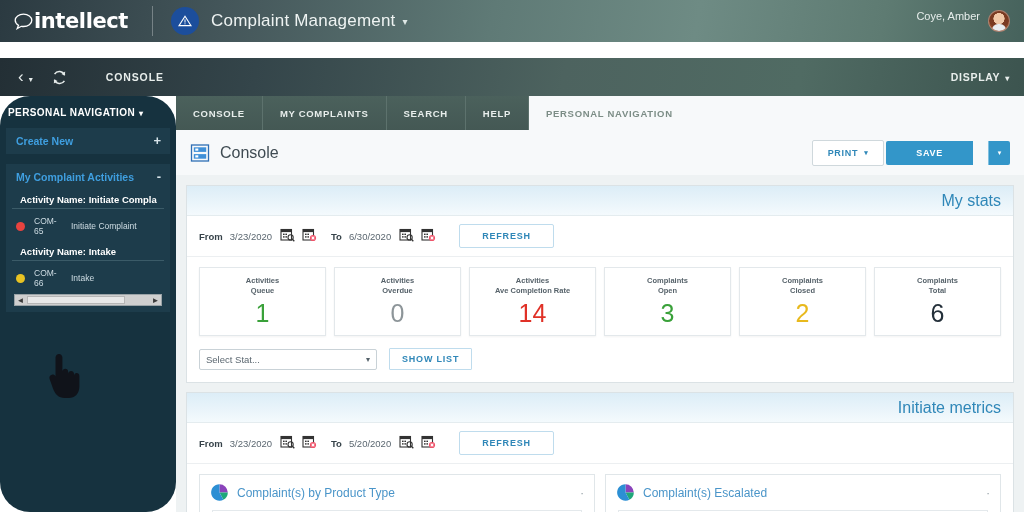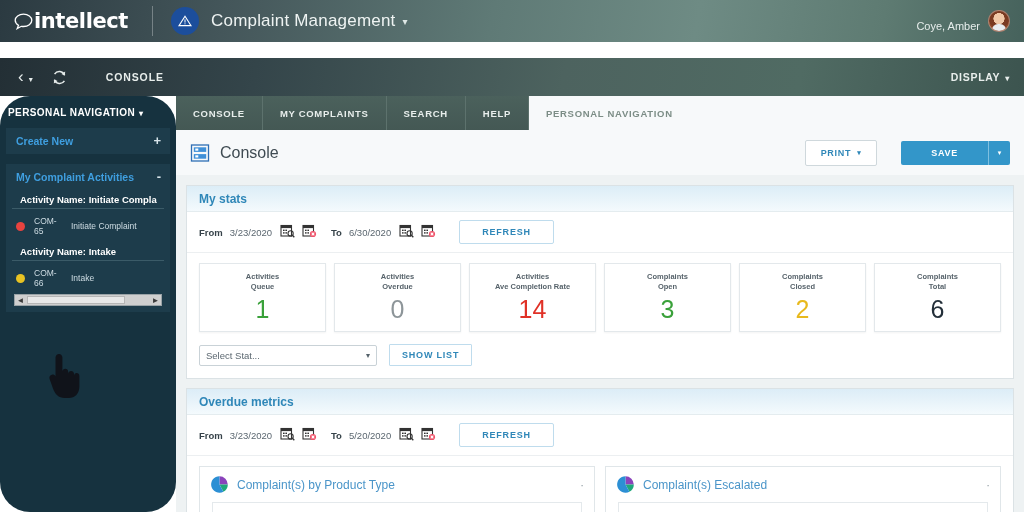--- a/index.html
+++ b/index.html
@@ -28,21 +28,21 @@
   .app-badge {
     width: 28px; height: 28px; border-radius: 50%;
     background: #1c4e9c; display: flex; align-items: center; justify-content: center;
     flex: none;
   }
   .app-title {
     color: #eef3f2; font-size: 17px; margin-left: 12px; letter-spacing: .2px;
     white-space: nowrap;
   }
   .app-caret { color:#dfe8e6; font-size: 10px; margin-left: 7px; }
-  .hdr-right { margin-left: auto; display: flex; align-items: flex-end; padding-right: 14px; }
+  .hdr-right { margin-left: auto; display: flex; align-items: flex-start; padding-right: 14px; }
   .user-name { color:#e7eeec; font-size: 11px; margin-right: 8px; white-space: nowrap; }
   .avatar {
     width: 22px; height: 22px; border-radius: 50%;
     background: radial-gradient(circle at 50% 38%, #f0c9a8 0 34%, #7a3b22 36% 62%, #8c4526 63% 100%);
     border: 1px solid rgba(255,255,255,.35); overflow:hidden; position: relative;
   }
   .avatar::after {
     content:""; position:absolute; left:3px; right:3px; bottom:0; height:7px;
     background:#e9eef1; border-radius: 6px 6px 0 0;
   }
@@ -112,37 +112,38 @@
   .page { position:absolute; top:34px; left:0; right:0; bottom:0; background:#eef2f3; }
   .page-head { display:flex; align-items:center; padding: 10px 14px 9px 14px; background:#f7f9fa; }
   .console-ico { width:20px; height:20px; flex:none; }
   .page-title { font-size:16px; color:#3f4b52; margin-left:10px; }
   .page-actions { margin-left:auto; display:flex; align-items:center; }
   .btn-print {
     border:1px solid #cfd8dc; background:#fff; color:#2f87b8; font-size:9px; font-weight:bold;
     letter-spacing:.7px; padding: 7px 15px; border-radius:2px; display:flex; align-items:center;
   }
   .btn-print .c { font-size:7px; margin-left:6px; }
-  .btn-save-wrap { display:flex; margin-left:24px; }
+  .btn-save-wrap { display:flex; margin-left:2px;gap:15px; }
   .btn-save {
     background:#3396c9; color:#fff; font-size:9px; font-weight:bold; letter-spacing:.7px;
     padding: 7px 30px; border-radius:2px 0 0 2px;
   }
   .btn-save-caret {
     background:#3396c9; color:#fff; width:22px; border-left:1px solid #7fc0e0;
     border-radius:0 2px 2px 0; display:flex; align-items:center; justify-content:center; font-size:7px;
   }
 
   .scroll-area { position:absolute; top:55px; left:0; right:0; bottom:0; padding: 0 10px; }
 
   .card { background:#fff; border:1px solid #dbe2e5; margin-bottom: 9px; }
   .card-head {
     background: linear-gradient(180deg,#dcedf7 0%,#e9f4fa 55%,#f4fafd 100%);
-    padding: 6px 12px 5px 12px; color:#2f87b8; font-size:12px; font-weight:bold;
+    padding: 6px 12px 5px 12px; color:#2f87b8; font-size:16px; font-weight:normal;
     border-bottom:1px solid #e4ecef;
+    text-align:right;
   }
   .date-row { display:flex; align-items:center; padding: 8px 12px 8px 12px; border-bottom:1px solid #eceff1; }
   .dr-lbl { font-size:9.5px; font-weight:bold; color:#37434a; }
   .dr-val { font-size:9.5px; color:#5b6770; margin: 0 8px 0 7px; }
   .cal-ico { margin-right:7px; }
   .cal-ico.sp { margin-right:14px; }
   .btn-refresh {
     margin-left: 16px; border:1px solid #bfdced; background:#fff; color:#2f87b8;
     font-size:9px; font-weight:bold; letter-spacing:.8px; padding:6px 22px; border-radius:2px;
   }
@@ -405,21 +406,21 @@
           <div class="select-row">
             <span class="sel">
               <span>Select Stat...</span>
               <span class="c">▾</span>
             </span>
             <span class="btn-showlist">SHOW LIST</span>
           </div>
         </div>
 
         <div class="card">
-          <div class="card-head">Overdue metrics</div>
+          <div class="card-head">Initiate metrics</div>
 
           <div class="date-row">
             <span class="dr-lbl">From</span>
             <span class="dr-val">3/23/2020</span>
             <span class="cal-ico">
               <svg width="15" height="15" viewBox="0 0 15 15">
                 <rect x="1" y="2.5" width="10.5" height="10.5" fill="none" stroke="#333" stroke-width="1.1"></rect>
                 <rect x="1" y="2.5" width="10.5" height="2.6" fill="#333"></rect>
                 <rect x="3" y="6.6" width="1.6" height="1.4" fill="#333"></rect>
                   <rect x="5.4" y="6.6" width="1.6" height="1.4" fill="#333"></rect>

